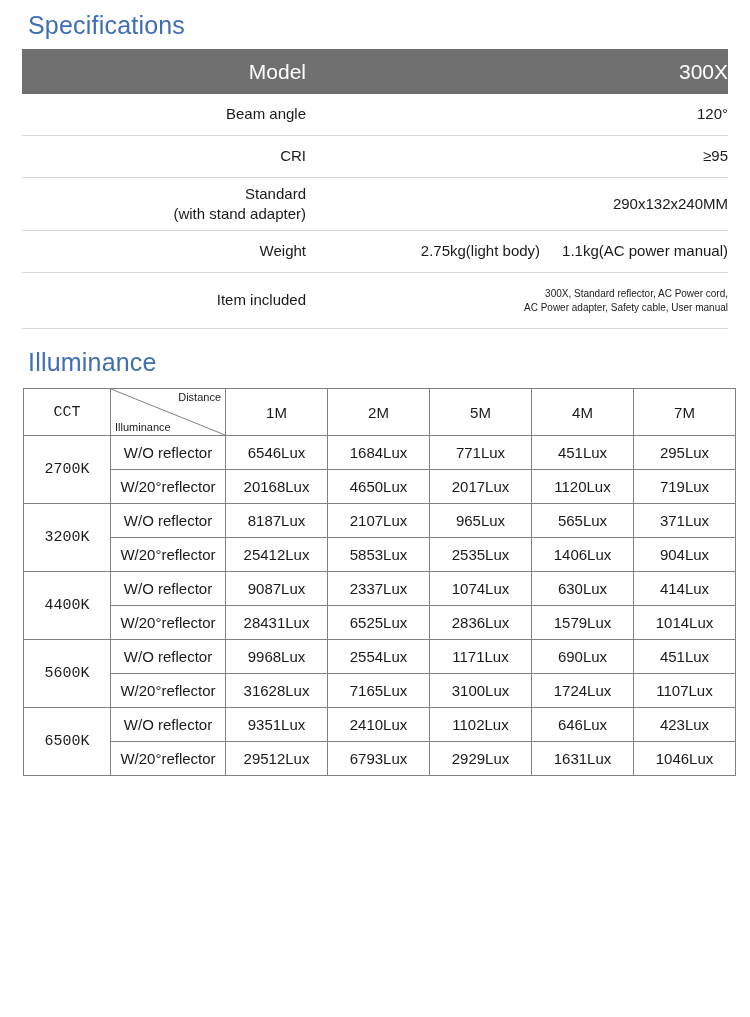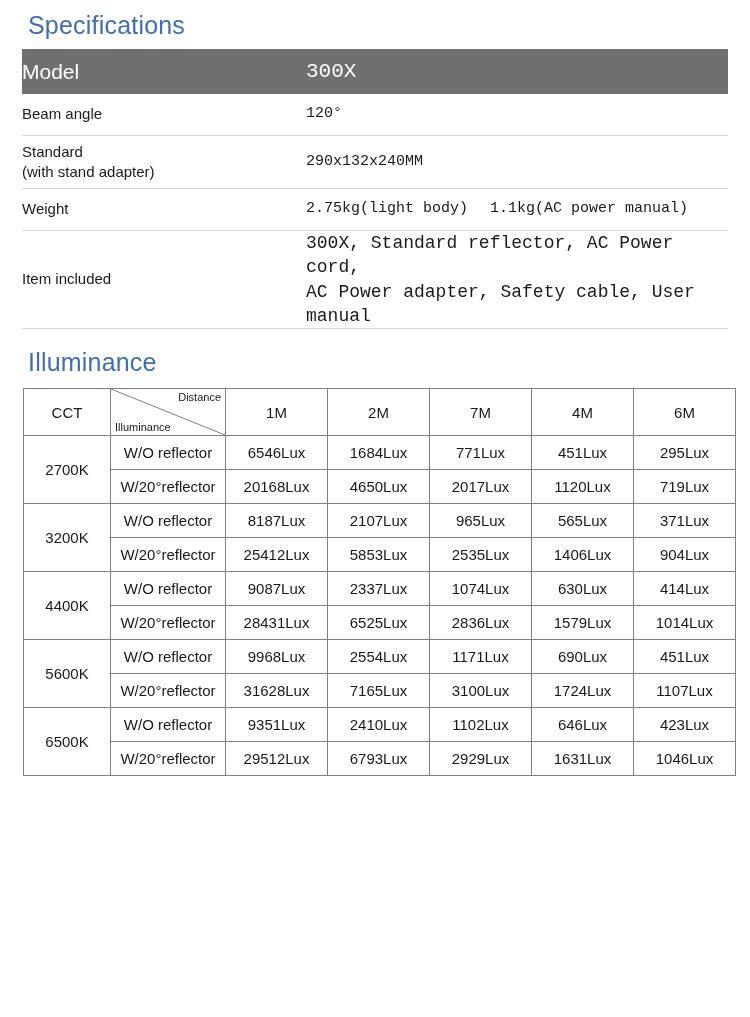--- a/index.html
+++ b/index.html
@@ -45,48 +45,47 @@
   table.spec th, table.spec td {
     padding: 0;
     vertical-align: middle;
   }
   .spec-head th {
     background: #6f6f6f;
     color: #ffffff;
     font-weight: 400;
     font-size: 21px;
     height: 45px;
-    text-align: left;
+    text-align: right;
   }
   .spec-row td {
     font-size: 15px;
-    text-align: left;
+    text-align: right;
     color: #1a1a1a;
     border-bottom: 1px solid #d8d8d8;
     height: 41px;
     line-height: 1.35;
   }
   .spec-row:last-child td {
     border-bottom: 1px solid #d8d8d8;
   }
   .spec-label {
     width: 284px;
   }
   .spec-value {
     width: 422px;
-    font-family: Liberation Mono, monospace;
   }
   .spec-row.tall td {
     height: 52px;
   }
   .spec-row.tall2 td {
     height: 55px;
   }
   .sub {
-    font-size: 18px;
+    font-size: 10px;
   }
   .wide-gap {
     display: inline-block;
     width: 22px;
   }
 
   
   table.illum {
     width: 706px;
     border-collapse: collapse;
@@ -97,20 +96,21 @@
     border: 1px solid #808080;
     text-align: center;
     font-size: 15px;
     color: #1a1a1a;
     padding: 0;
     height: 33px;
   }
   td.cct-head {
     width: 86px;
     font-size: 19px;
+    font-family: Liberation Mono, monospace;
   }
   td.corner {
     width: 114px;
     padding: 0;
     position: relative;
     height: 46px;
   }
   .corner-box {
     position: relative;
     width: 100%;
@@ -136,20 +136,21 @@
     font-size: 11px;
     color: #1a1a1a;
   }
   td.dist-head {
     font-size: 19px;
     width: 101px;
     margin-top: 28px;
   }
   td.cct-label {
     font-size: 19px;
+    font-family: Liberation Mono, monospace;
   }
   td.refl-label {
     font-size: 14px;
   }
   td.lux {
     font-size: 15px;
   }
 </style>
 </head>
 <body>
@@ -164,20 +165,24 @@
         <th class="spec-label">Model</th>
         <th class="spec-value">300X</th>
       </tr>
 
       <tr class="spec-row">
         <td class="spec-label">Beam angle</td>
         <td class="spec-value">120°</td>
       </tr>
 
 
+      <tr class="spec-row">
+        <td class="spec-label">CRI</td>
+        <td class="spec-value">≥95</td>
+      </tr>
 
 
 
 
       <tr class="spec-row tall">
         <td class="spec-label">
           <div>Standard</div>
           <div>(with stand adapter)</div>
         </td>
         <td class="spec-value">290x132x240MM</td>
@@ -210,23 +215,23 @@
           <div class="corner-box">
             <svg width="114" height="46" viewBox="0 0 114 46">
               <line x1="0" y1="0" x2="114" y2="46" stroke="#808080" stroke-width="1"></line>
             </svg>
             <span class="corner-dist">Distance</span>
             <span class="corner-illum">Illuminance</span>
           </div>
         </td>
         <td class="dist-head">1M</td>
         <td class="dist-head">2M</td>
+        <td class="dist-head">5M</td>
+        <td class="dist-head">4M</td>
         <td class="dist-head">7M</td>
-        <td class="dist-head">4M</td>
-        <td class="dist-head">6M</td>
       </tr>
 
       <tr>
         <td class="cct-label" rowspan="2">2700K</td>
         <td class="refl-label">W/O reflector</td>
         <td class="lux">6546Lux</td>
         <td class="lux">1684Lux</td>
         <td class="lux">771Lux</td>
         <td class="lux">451Lux</td>
         <td class="lux">295Lux</td>

